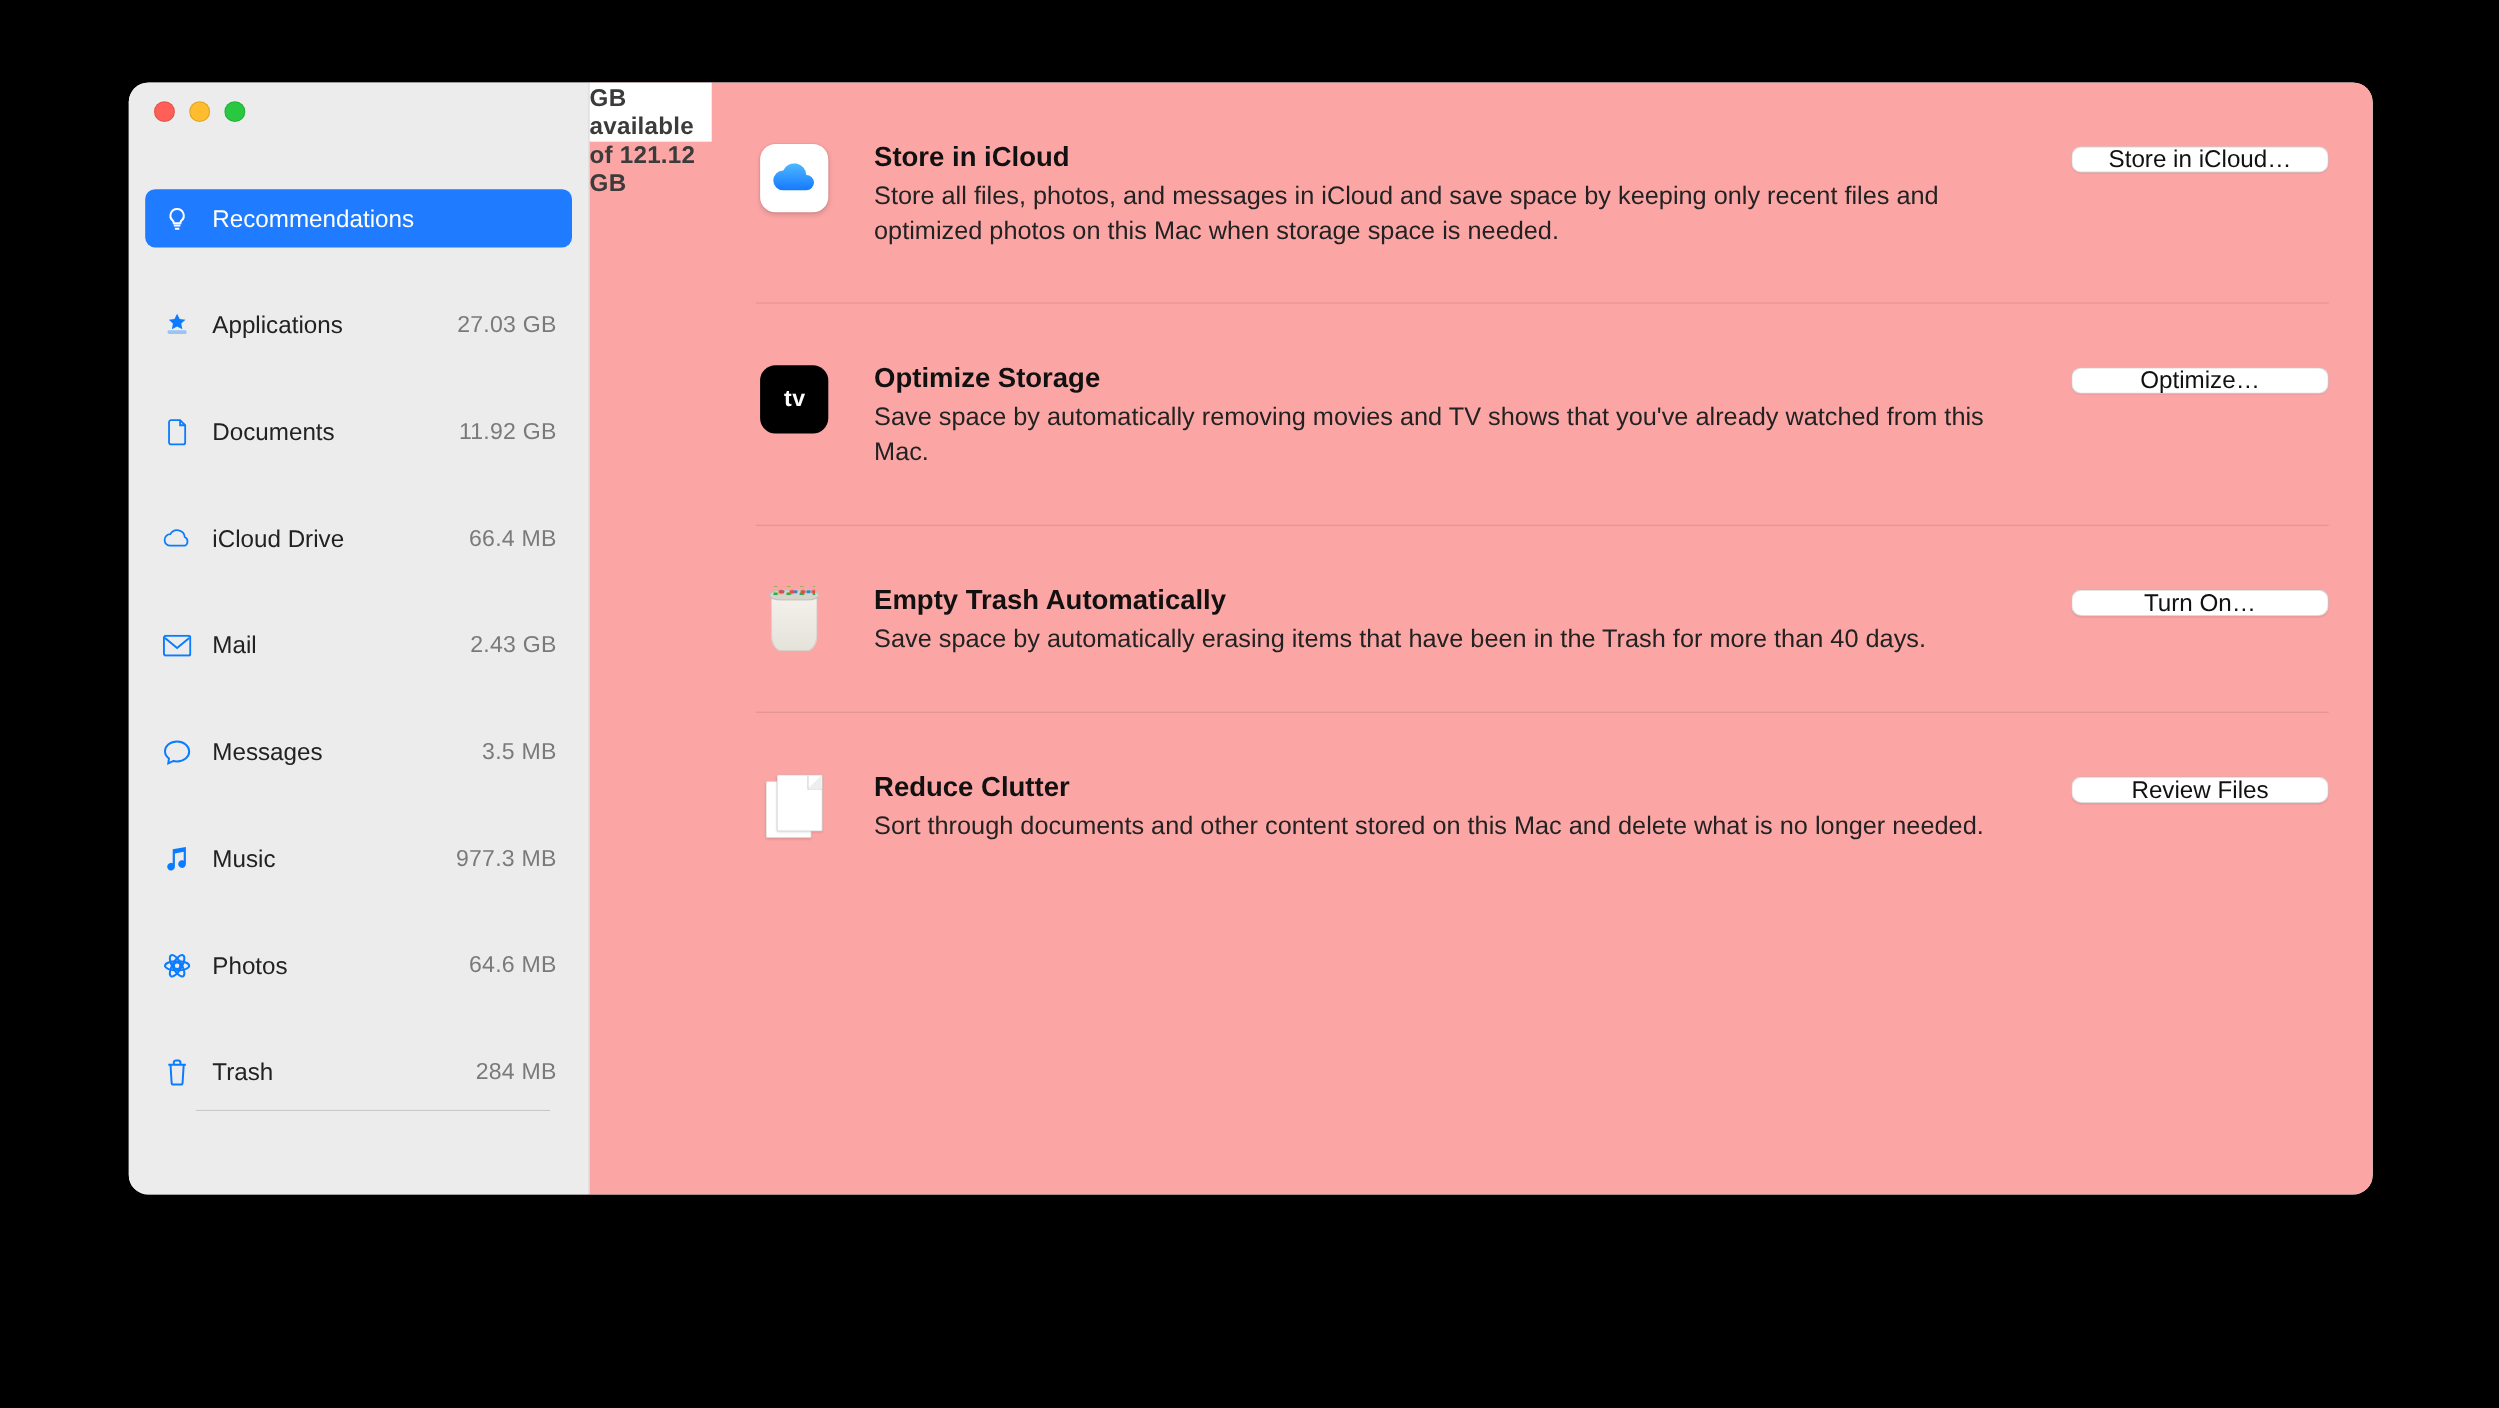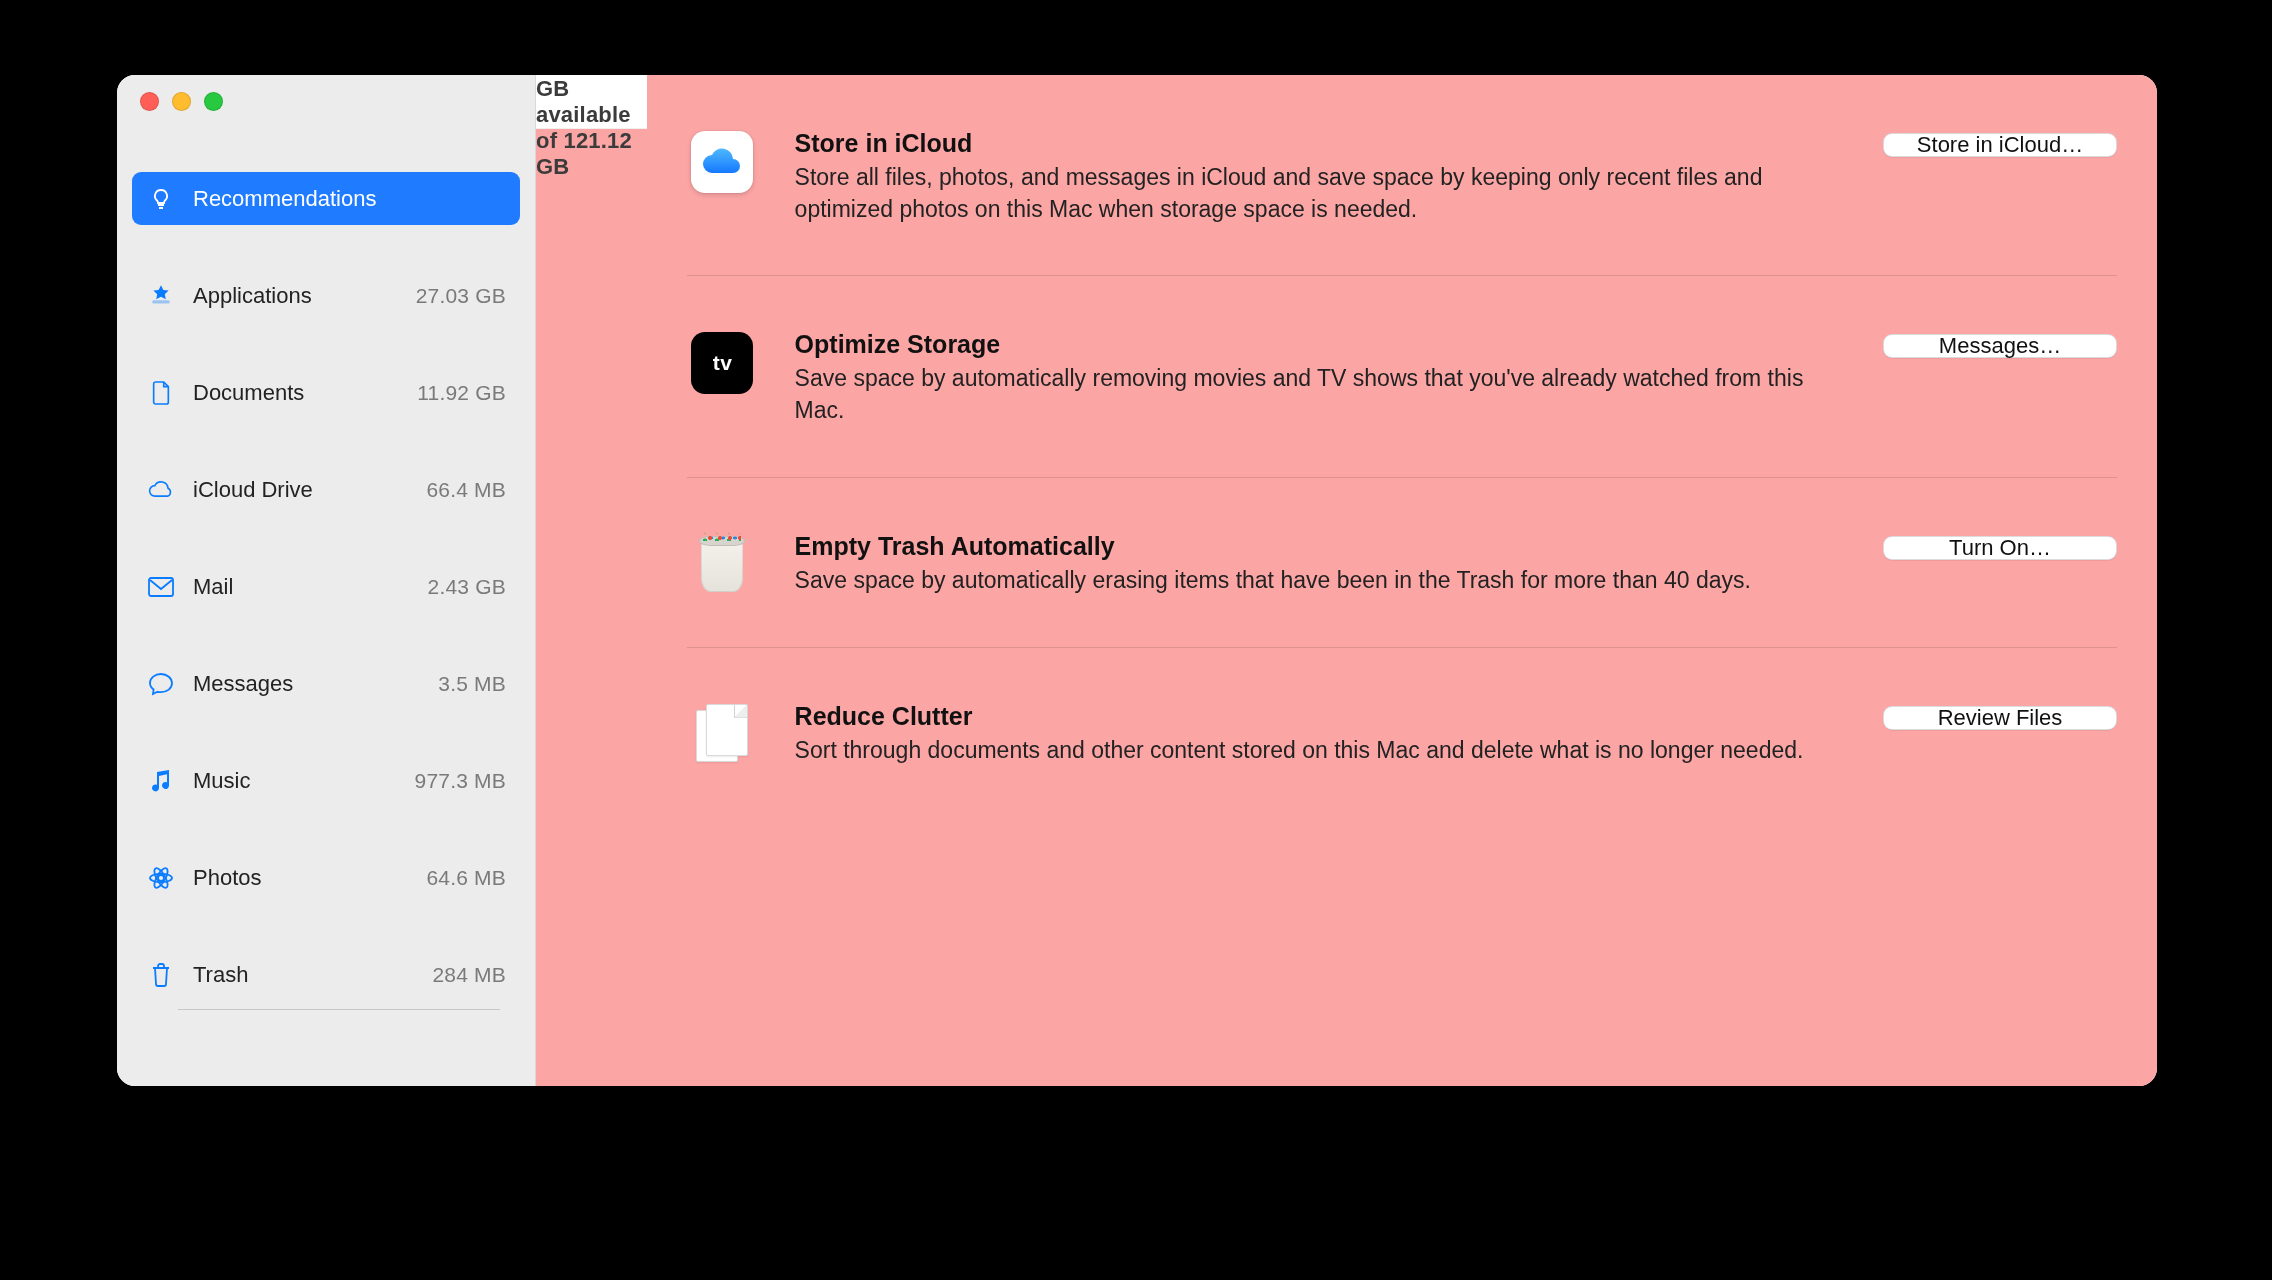--- a/index.html
+++ b/index.html
@@ -392,21 +392,21 @@
 
         <div class="section">
           <div class="sec-icon">
             <div class="appletv-tile"><span class="apple"></span>tv</div>
           </div>
           <div class="sec-body">
             <p class="sec-title">Optimize Storage</p>
             <p class="sec-desc">Save space by automatically removing movies and TV shows that you've already watched from this Mac.</p>
           </div>
           <div class="sec-action">
-            <button class="mac-button">Messages…</button>
+            <button class="mac-button">Optimize…</button>
           </div>
         </div>
 
         <div class="section">
           <div class="sec-icon">
             <div class="trashcan">
               <div class="body"></div>
               <div class="rim"></div>
               <div class="confetti"></div>
             </div>

